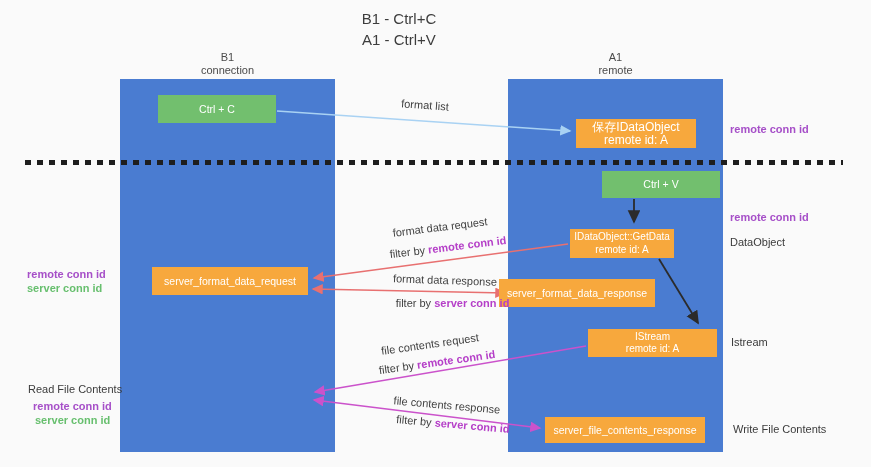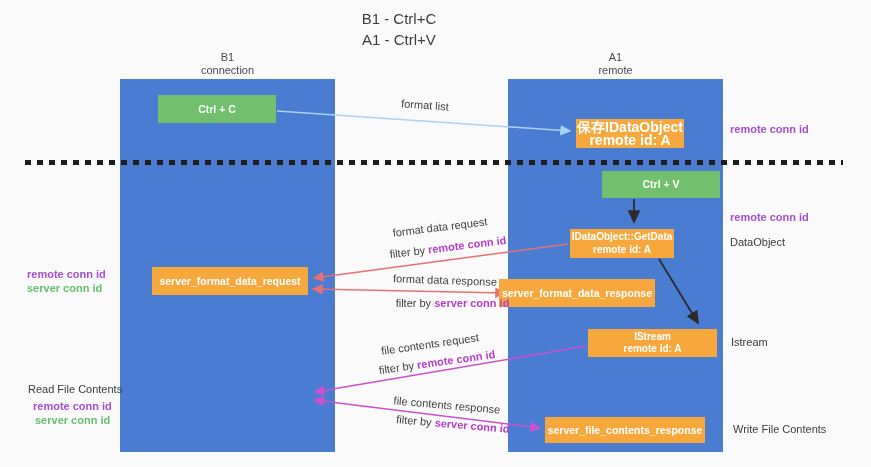--- a/index.html
+++ b/index.html
@@ -16,21 +16,21 @@
     font-size:11px;line-height:13px;color:#4a4a4a;
   }
   .lane{position:absolute;top:79px;width:215px;height:373px;background:#4a7cd1;}
   .dashline{
     position:absolute;left:25px;top:160px;width:818px;height:5px;
     background:repeating-linear-gradient(90deg,#1e1e1e 0 6px,transparent 6px 12px);
   }
   .node{
     position:absolute;display:flex;flex-direction:column;align-items:center;
     justify-content:center;color:#fff;text-align:center;
-    font-size:10.5px;line-height:12.5px;white-space:nowrap;font-weight:bold;
+    font-size:10.5px;line-height:12.5px;white-space:nowrap;
   }
   .node.green{background:#72bf6e;}
   .node.orange{background:#f7a83d;}
   .lbl{position:absolute;font-size:11px;color:#3b3b3b;white-space:nowrap;}
   .lbl.purple{color:#a64fc8;font-weight:bold;}
   .lbl.greenlbl{color:#67bf6e;font-weight:bold;}
   .flowlbl{
     position:absolute;font-size:11px;color:#3f3f3f;white-space:nowrap;
     text-align:center;transform-origin:center;
   }
@@ -87,21 +87,21 @@
     <line x1="659" y1="259" x2="698" y2="323" stroke="#2b2b2b" stroke-width="1.8" marker-end="url(#m-blk)"></line>
     <line x1="568" y1="244" x2="314" y2="278" stroke="#e87070" stroke-width="1.5" marker-end="url(#m-red)"></line>
     <line x1="313" y1="289" x2="505" y2="293" stroke="#e87070" stroke-width="1.5" marker-start="url(#m-red-s)" marker-end="url(#m-red)"></line>
     <line x1="586" y1="346" x2="315" y2="392" stroke="#cb52cb" stroke-width="1.5" marker-end="url(#m-mag)"></line>
     <line x1="314" y1="400" x2="540" y2="428" stroke="#cb52cb" stroke-width="1.5" marker-start="url(#m-mag-s)" marker-end="url(#m-mag)"></line>
   </svg>
 
   <div class="node green" style="left:158px;top:95px;width:118px;height:28px;">
     <div>Ctrl + C</div>
   </div>
-  <div class="node orange" style="left:576px;top:119px;width:108px;height:29px;font-size:14px;">
+  <div class="node orange" style="left:576px;top:119px;width:120px;height:29px;font-size:12px;">
     <div>保存IDataObject</div>
     <div>remote id: A</div>
   </div>
   <div class="node green" style="left:575px;top:171px;width:118px;height:27px;margin-left:27px;">
     <div>Ctrl + V</div>
   </div>
   <div class="node orange" style="left:570px;top:229px;width:104px;height:29px;font-size:10px;">
     <div>IDataObject::GetData</div>
     <div>remote id: A</div>
   </div>

